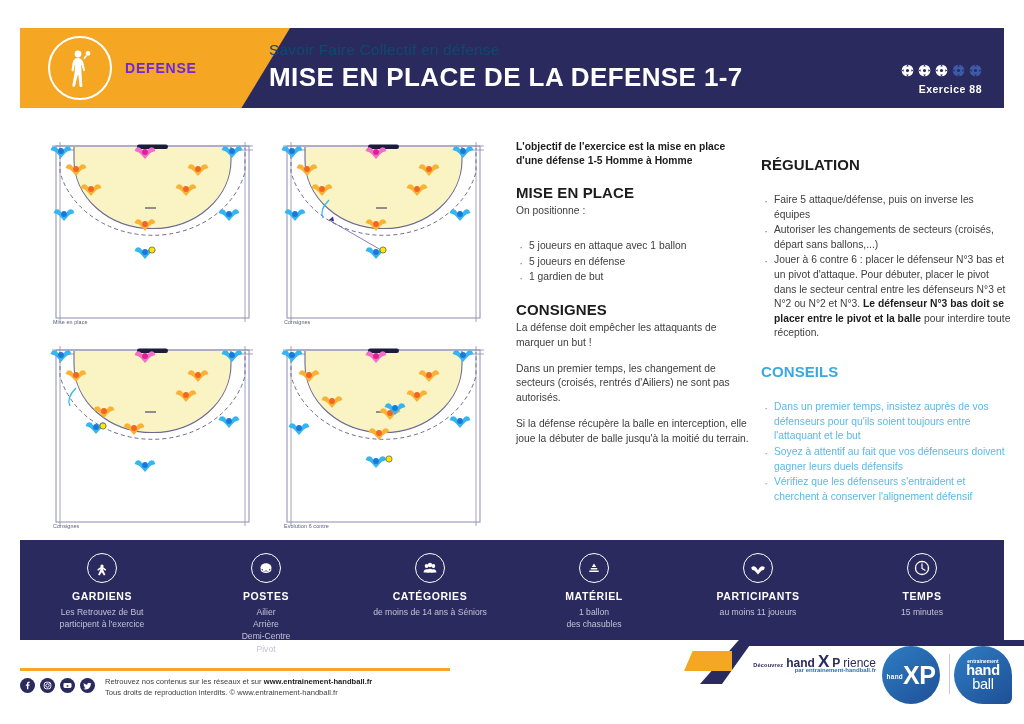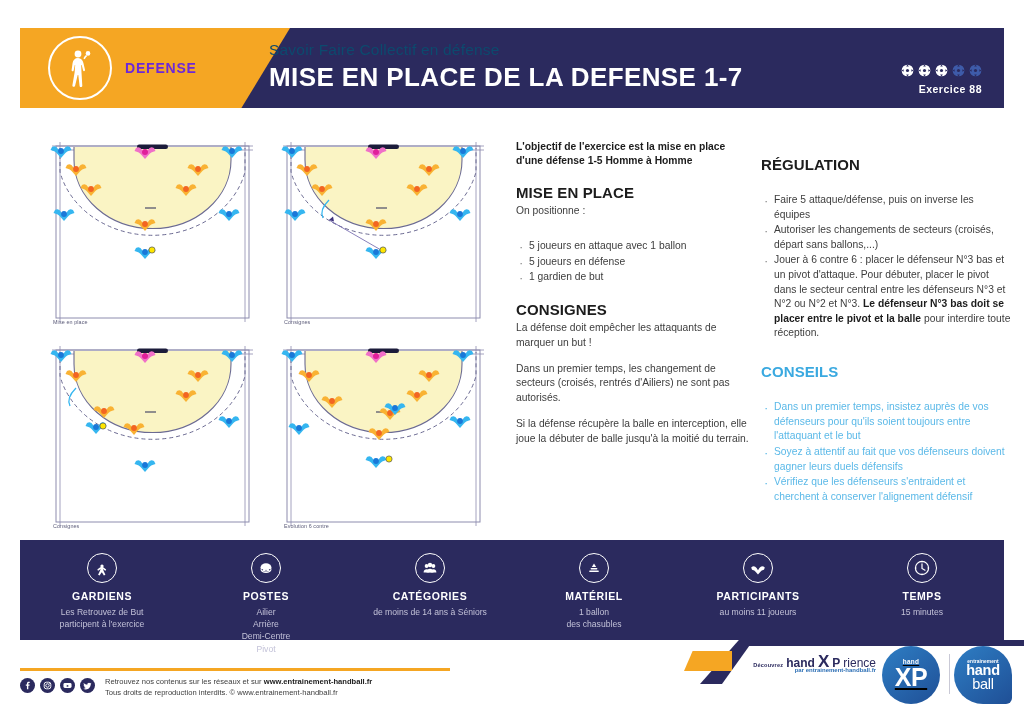--- a/index.html
+++ b/index.html
@@ -103,21 +103,21 @@
     position: absolute; right: 148px; top: 15px; display: flex; align-items: baseline; gap: 3px;
   }
   .disc-small { font-size: 5.6px; color: #2b2a5e; font-weight: bold; letter-spacing: 0.2px; }
   .disc-hand { font-size: 12px; color: #2b2a5e; font-weight: bold; }
   .disc-x { font-size: 17px; color: #2b2a5e; font-weight: bold; line-height: 0.8; }
   .disc-p { font-size: 12px; color: #2b2a5e; font-weight: bold; }
   .disc-by { position: absolute; right: 148px; top: 27px; font-size: 6px; color: #2d6fb5; font-weight: bold; }
   .logo-xp {
     position: absolute; right: 84px; top: 6px; width: 58px; height: 58px; border-radius: 50%;
     background: linear-gradient(140deg, #2e7ec4 0%, #1f4f96 100%);
-    display: flex; flex-direction: column; align-items: center; justify-content: center; text-decoration: underline;
+    display: flex; flex-direction: row; align-items: center; justify-content: center;
   }
   .logo-xp .t1 { color: #ffffff; font-size: 6.4px; font-weight: bold; letter-spacing: 0.3px; margin-bottom: -2px; }
   .logo-xp .t2 { color: #ffffff; font-size: 25px; font-weight: bold; letter-spacing: -0.5px; }
   .logo-div { position: absolute; right: 74px; top: 14px; width: 1px; height: 40px; background: #c9c9d6; }
   .logo-hb {
     position: absolute; right: 12px; top: 6px; width: 58px; height: 58px;
     background: linear-gradient(140deg, #2e7ec4 0%, #1f4f96 100%);
     border-radius: 50% 50% 6px 50%;
     display: flex; flex-direction: column; align-items: center; justify-content: center;
   }

